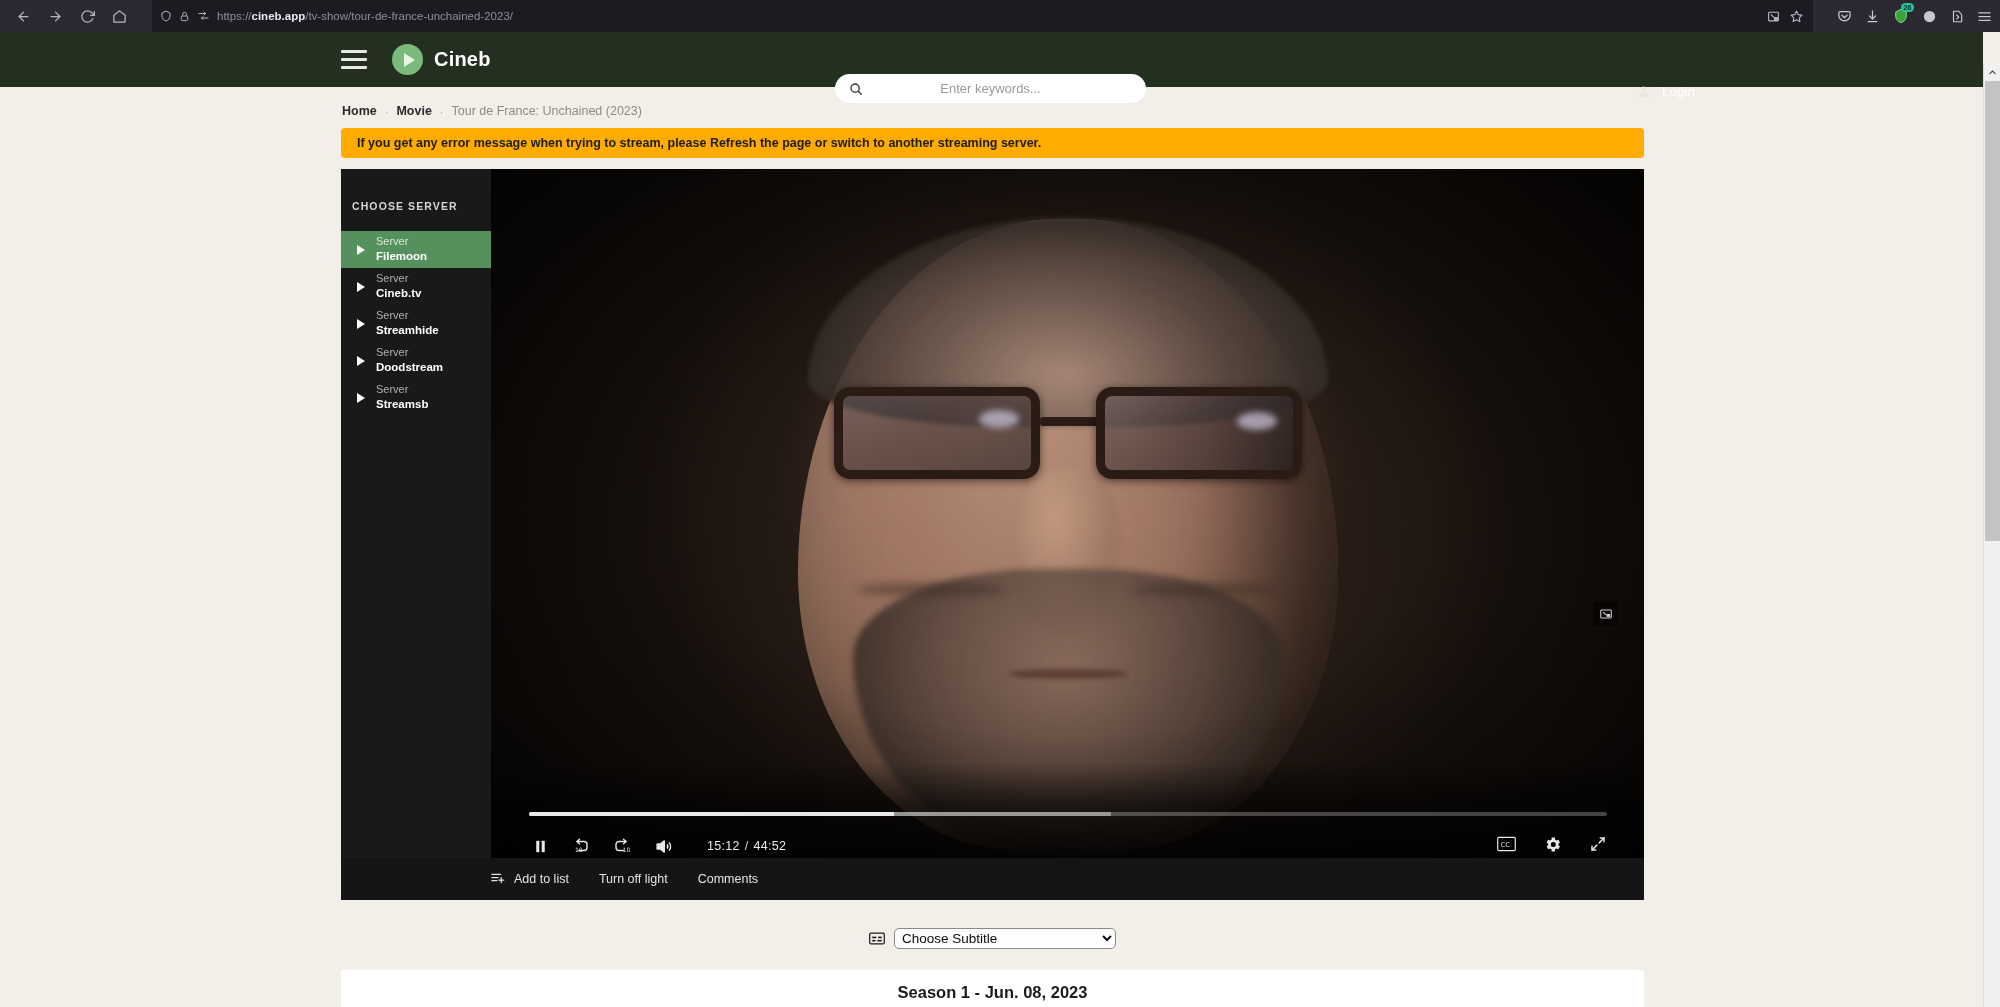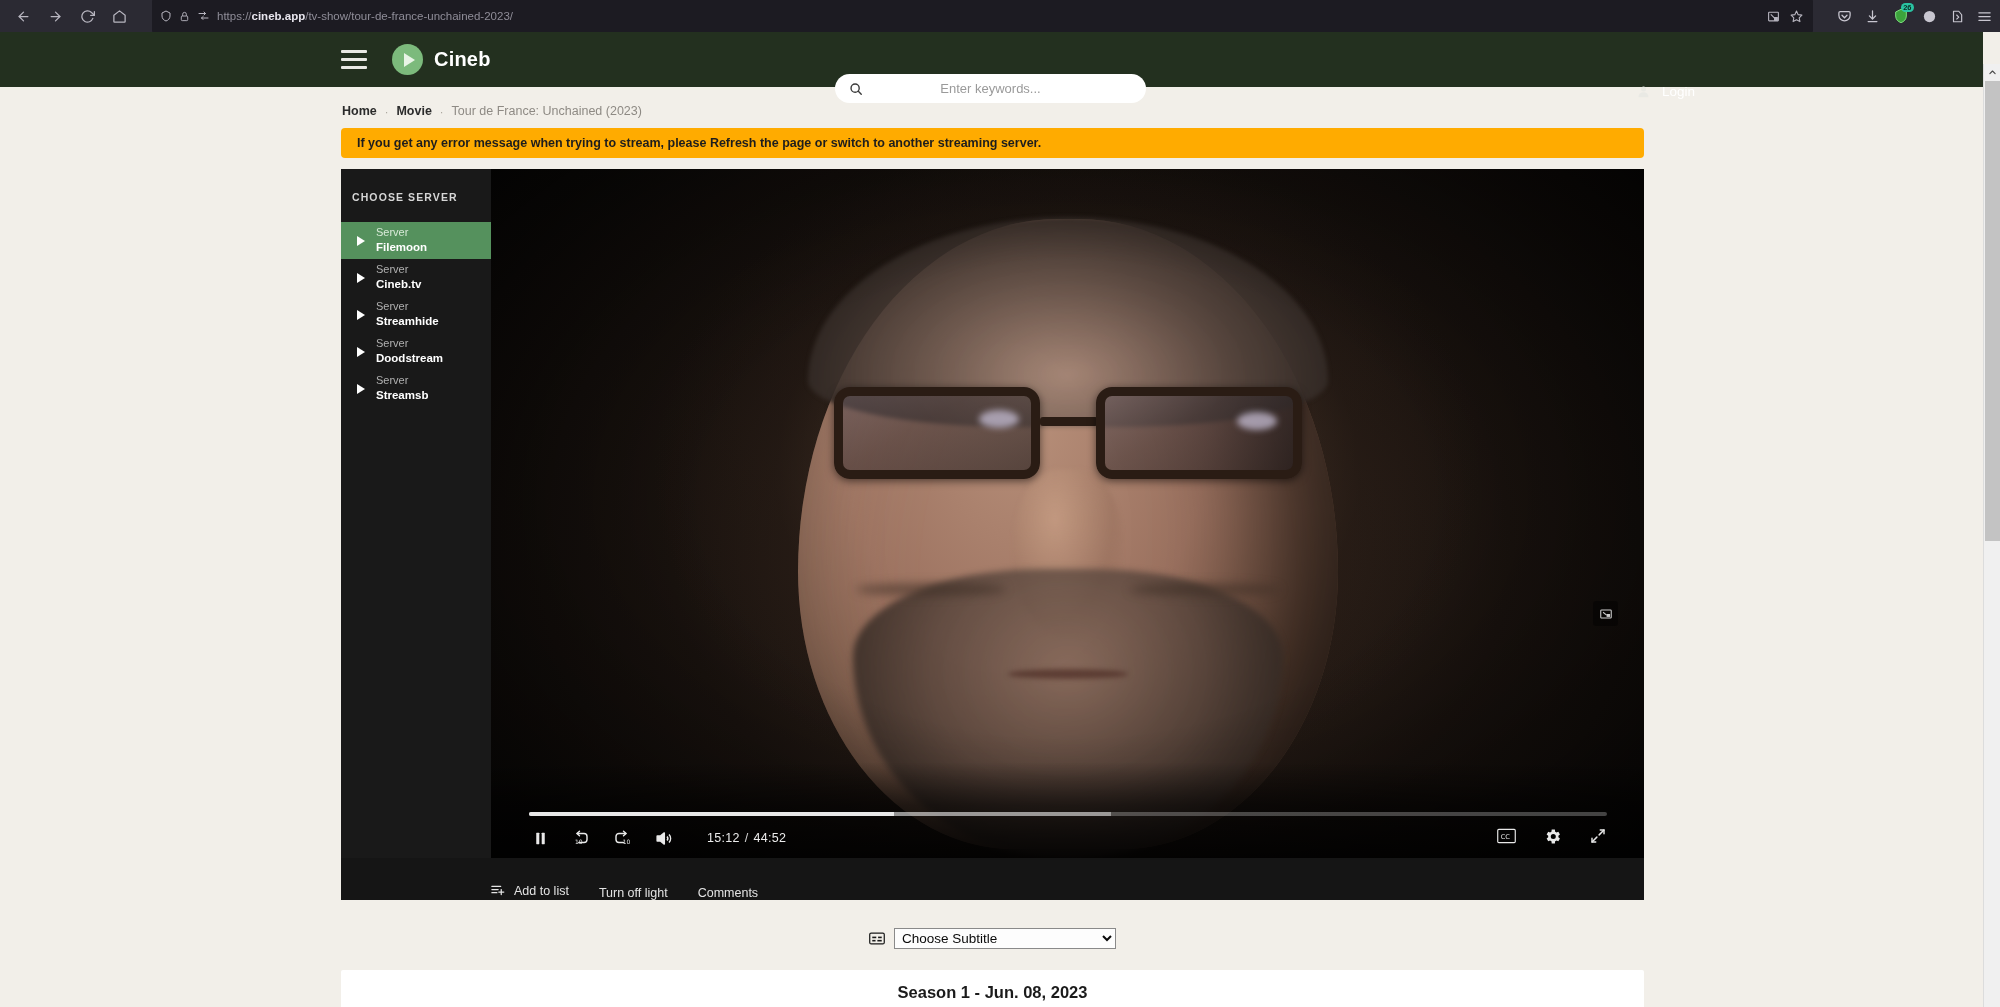--- a/index.html
+++ b/index.html
@@ -141,21 +141,21 @@
   .player-block {
     display: flex;
     margin-top: 11px;
     background: #000;
     height: 689px;
   }
   .server-panel {
     width: 150px;
     background: #191919;
     flex: 0 0 150px;
-    padding-top: 22px;
+    padding-top: 31px;
   }
   .server-title {
     color: #d6d6d6; font-size: 10.5px; font-weight: 700;
     letter-spacing: 1.1px; padding: 0 12px 0 11px;
   }
   .server-hint {
     color: #9d9d9d; font-size: 10.5px; line-height: 1.65;
     padding: 9px 14px 0 11px;
   }
   .server-list { margin-top: 19px; }
@@ -276,53 +276,54 @@
     background: rgba(255,255,255,.26);
     border-radius: 2px;
     overflow: hidden;
   }
   .buffered { position: absolute; left:0; top:0; bottom:0; background: rgba(255,255,255,.42); }
   .played { position: absolute; left:0; top:0; bottom:0; background: #e8e8e8; }
   .ctrl-row {
     display: flex; align-items: center;
     height: 44px;
     color: #e9e9e9;
+    margin-top: 8px;
   }
   .ctrl-btn { display: flex; align-items: center; justify-content: center; margin-right: 23px; }
   .ctrl-btn:first-child { margin-left: 3px; }
   .time { font-size: 12.5px; letter-spacing: .3px; margin-left: 11px; color: #ececec; }
   .time .sep { margin: 0 5px; color: #d6d6d6; }
   .ctrl-right { margin-left: auto; display: flex; align-items: center; gap: 27px; }
 
   
   .action-bar {
     background: #151515;
     height: 42px;
-    display: flex; align-items: flex-end;
+    display: flex; align-items: center;
     padding-left: 149px;
     gap: 30px;
     color: #e3e3e3;
     font-size: 12.5px;
   }
   .action-item { display: flex; align-items: center; gap: 9px; }
 
   
   .subtitle-row {
     display: flex; align-items: center; justify-content: center;
     gap: 9px; margin-top: 28px;
   }
   .sub-icon { color: #1a1a1a; display: flex; }
   .sub-select {
     width: 222px; height: 21px;
     font-family: "Liberation Sans", sans-serif;
     font-size: 13.5px;
     color: #0a0a0a;
     background: #fdfdfd;
     border: 1px solid #8a8a8a;
-    border-radius: 0;
+    border-radius: 5px;
     padding: 0 3px;
   }
 
   
   .season-card {
     background: #fff;
     margin-top: 21px;
     height: 44px;
     display: flex; align-items: center; justify-content: center;
     font-size: 16.5px; font-weight: 700; color: #1b1b1b;

